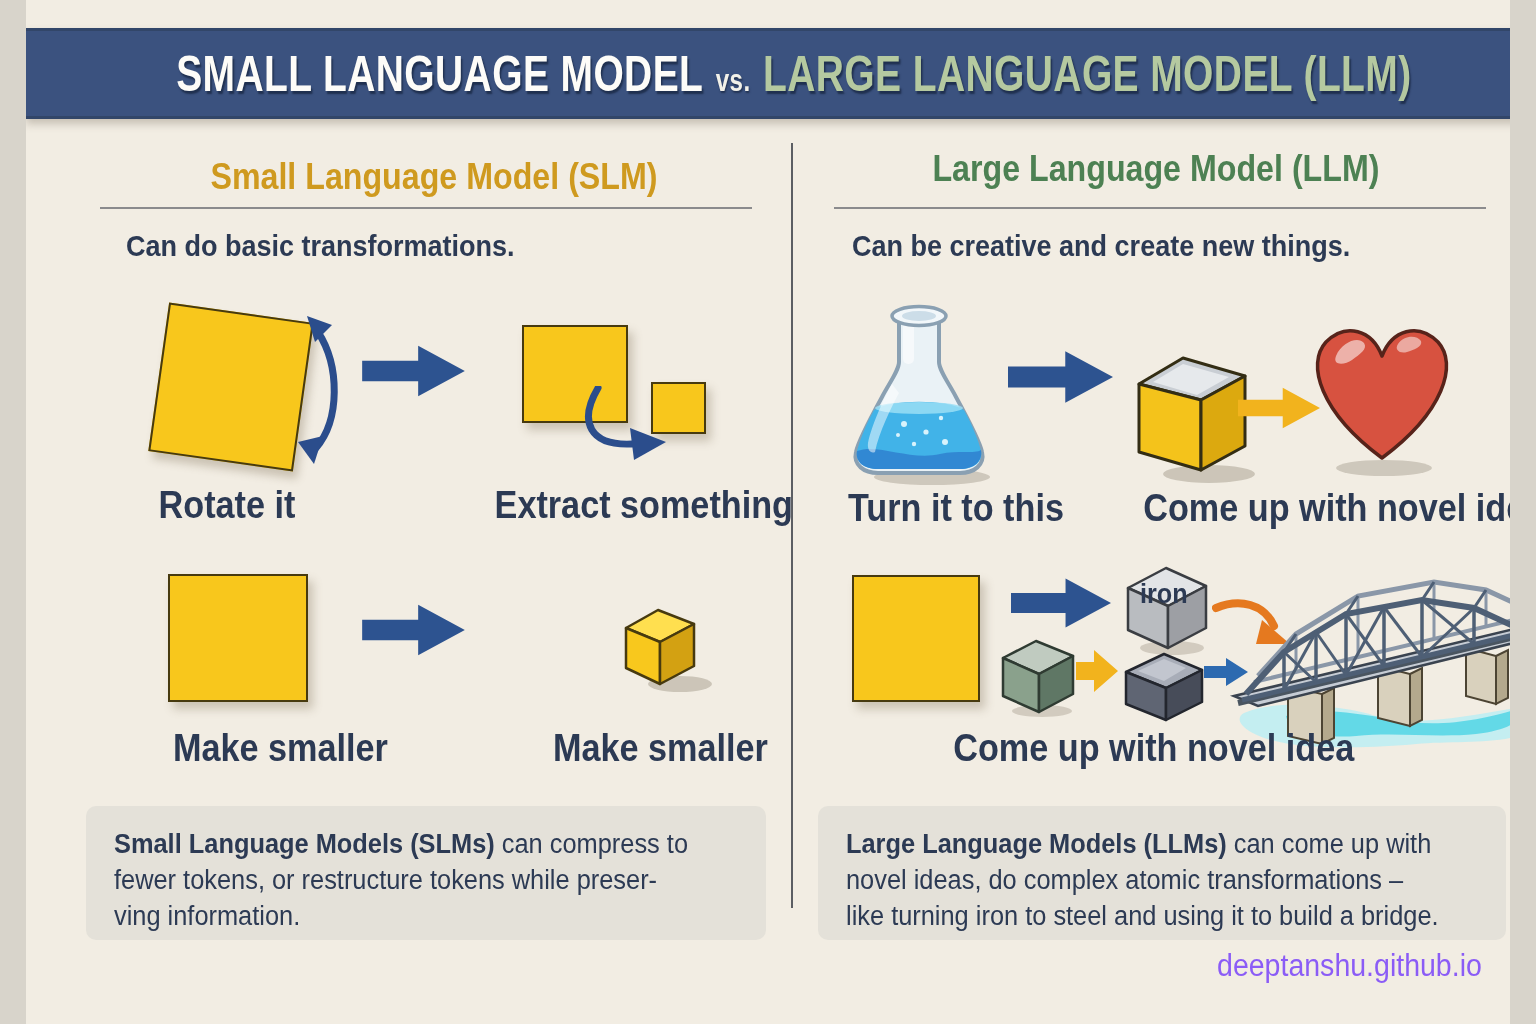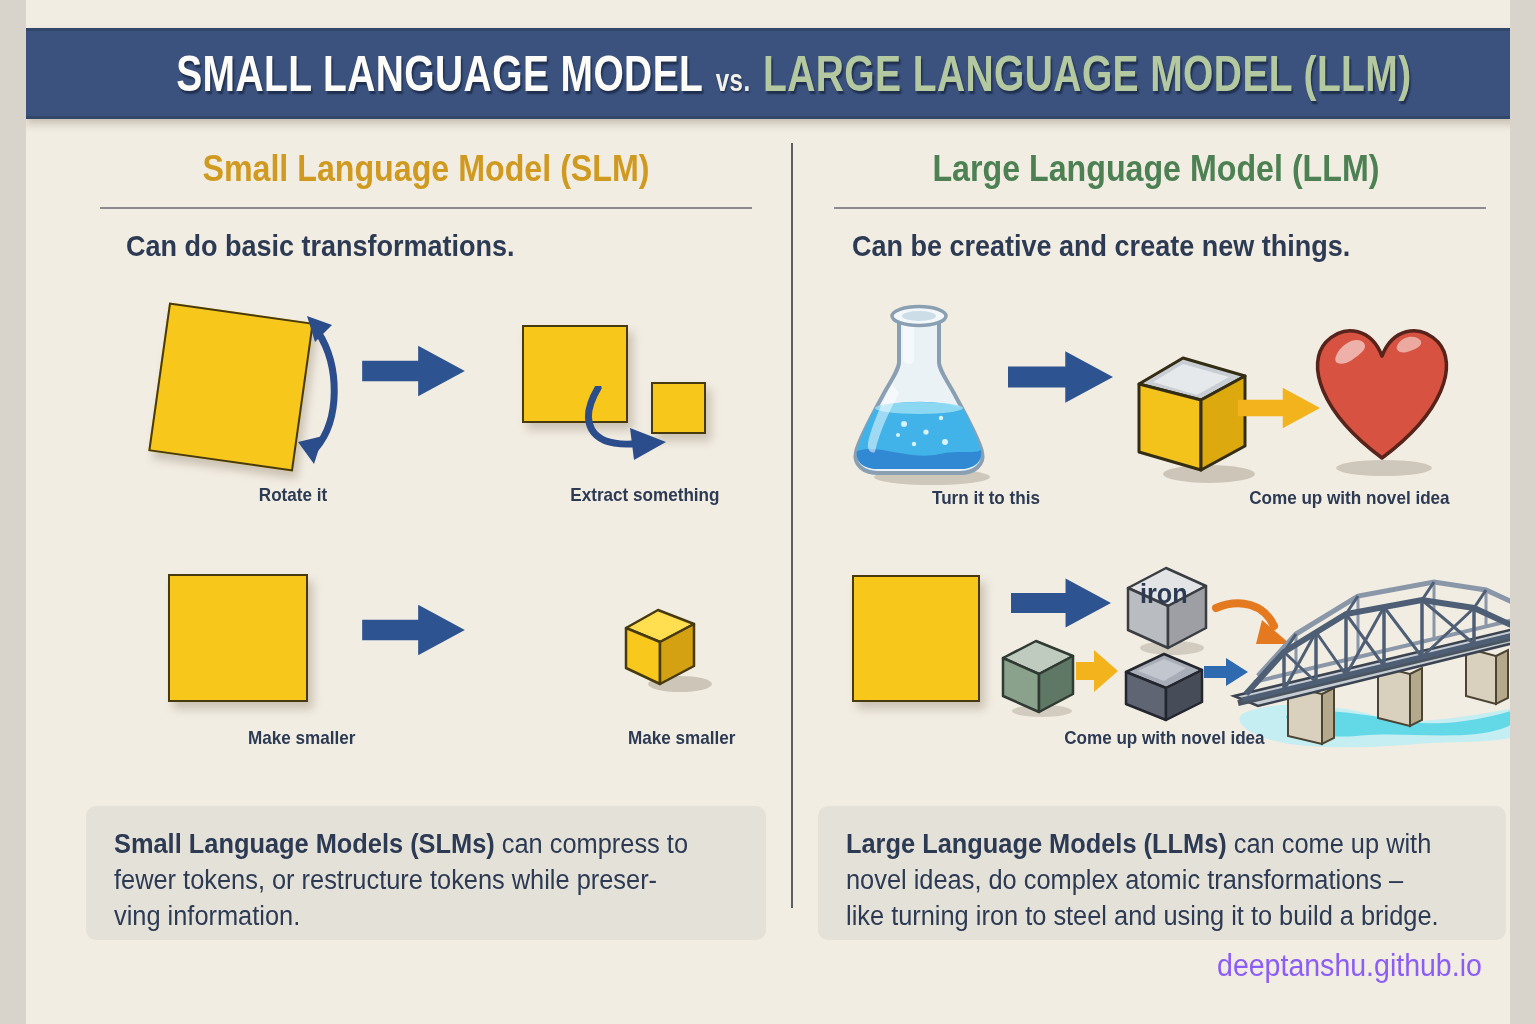--- a/index.html
+++ b/index.html
@@ -37,21 +37,21 @@
   .s-right{left:826px;}
   
   .divider{position:absolute;left:765px;top:143px;width:2px;height:765px;background:#5c5e63;}
   
   .sq{position:absolute;background:#f8c71c;border:2.5px solid #473a0f;
       box-shadow:5px 7px 9px rgba(120,105,80,.32);box-sizing:border-box;}
   .svg-abs{position:absolute;}
   .blue-arrow path{fill:#2d5390;}
   .yellow-arrow path{fill:#f2b31d;}
   
-  .ill-label{position:absolute;text-align:right;font-size:19px;font-weight:600;color:#2c3a54;white-space:nowrap;}
+  .ill-label{position:absolute;text-align:left;font-size:38px;font-weight:600;color:#2c3a54;white-space:nowrap;}
   .ill-label>span{display:inline-block;transform:scaleX(.9);transform-origin:center;}
   .iron-label{position:absolute;left:1114px;top:578px;font-size:28px;font-weight:600;color:#2c3a54;}
   .iron-label>span{display:inline-block;transform:scaleX(.9);transform-origin:left center;}
   
   .sum-box{position:absolute;top:787px;height:134px;background:#e4e1d9;border-radius:10px;
            padding:20px 28px;box-sizing:border-box;margin-top:19px;}
   .sb-left{left:60px;width:680px;}
   .sb-right{left:792px;width:688px;}
   .box-line{font-size:27px;line-height:36px;color:#2c3a54;white-space:nowrap;
             transform:scaleX(.94);transform-origin:left center;}
@@ -66,21 +66,21 @@
 <div id="canvas">
 
   <header class="banner">
     <div class="banner-inner">
       <span class="t-slm">SMALL LANGUAGE MODEL</span>
       <span class="t-vs">vs.</span>
       <span class="t-llm">LARGE LANGUAGE MODEL (LLM)</span>
     </div>
   </header>
 
-  <h2 class="col-heading h-slm" style="margin:0;"><span>Small Language Model (SLM)</span></h2>
+  <h2 class="col-heading h-slm" style="margin:8px;"><span>Small Language Model (SLM)</span></h2>
   <h2 class="col-heading h-llm" style="margin:0;"><span>Large Language Model (LLM)</span></h2>
   <div class="underline u-left"></div>
   <div class="underline u-right"></div>
   <div class="subtitle s-left"><span>Can do basic transformations.</span></div>
   <div class="subtitle s-right"><span>Can be creative and create new things.</span></div>
 
   <div class="divider"></div>
 
   <div class="sq" style="left:132px;top:312px;width:146px;height:150px;transform:rotate(8deg);"></div>
 

